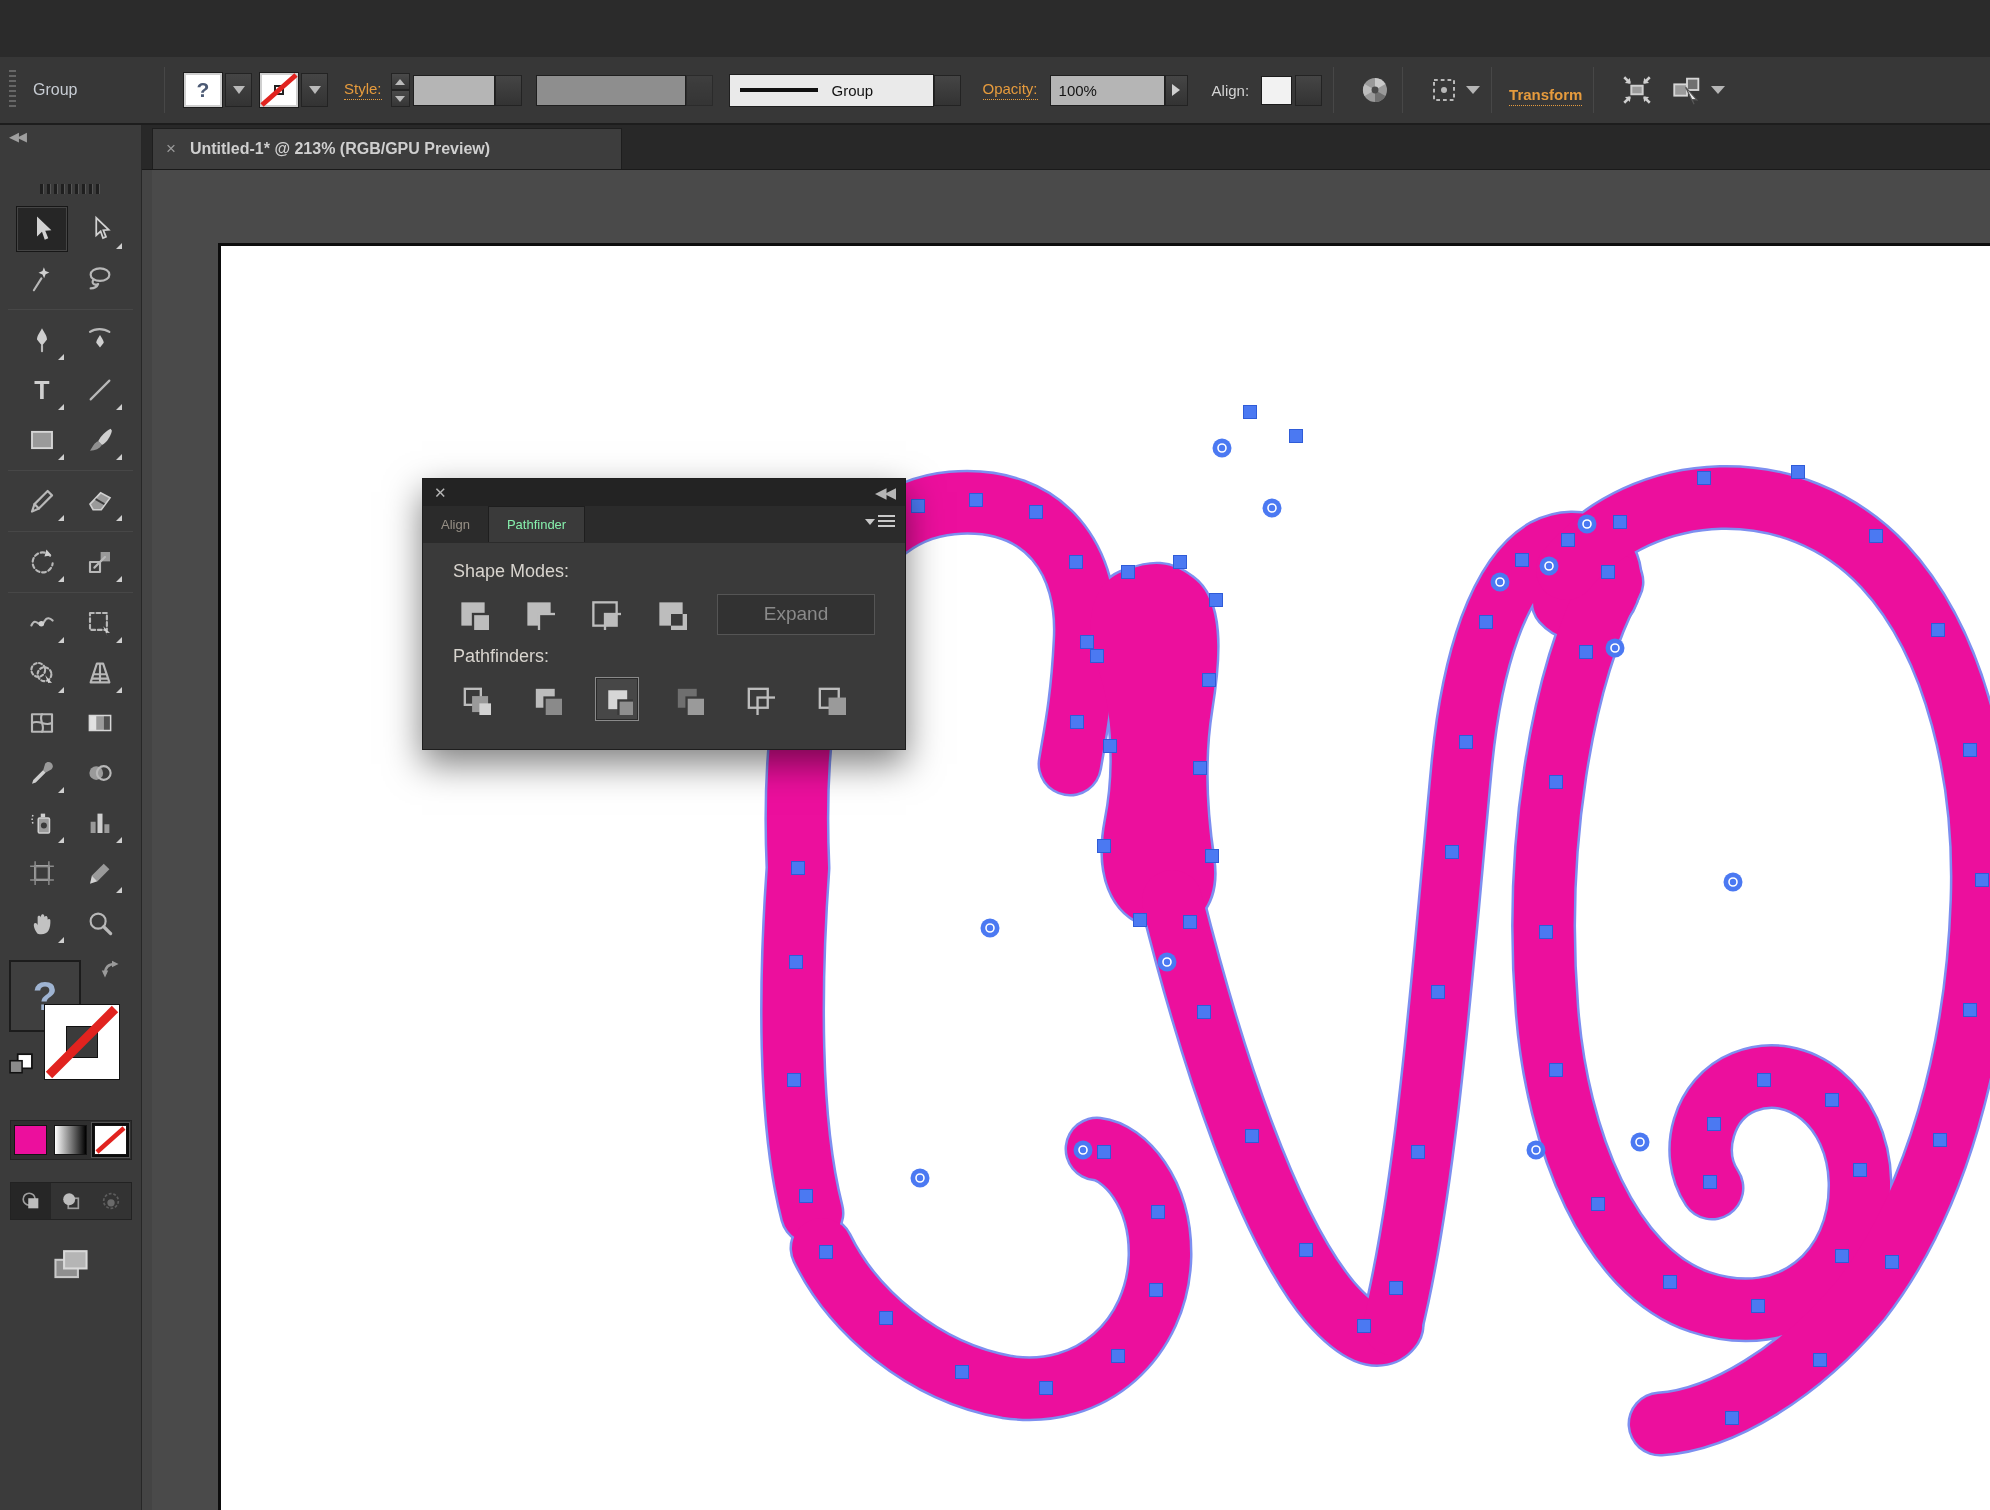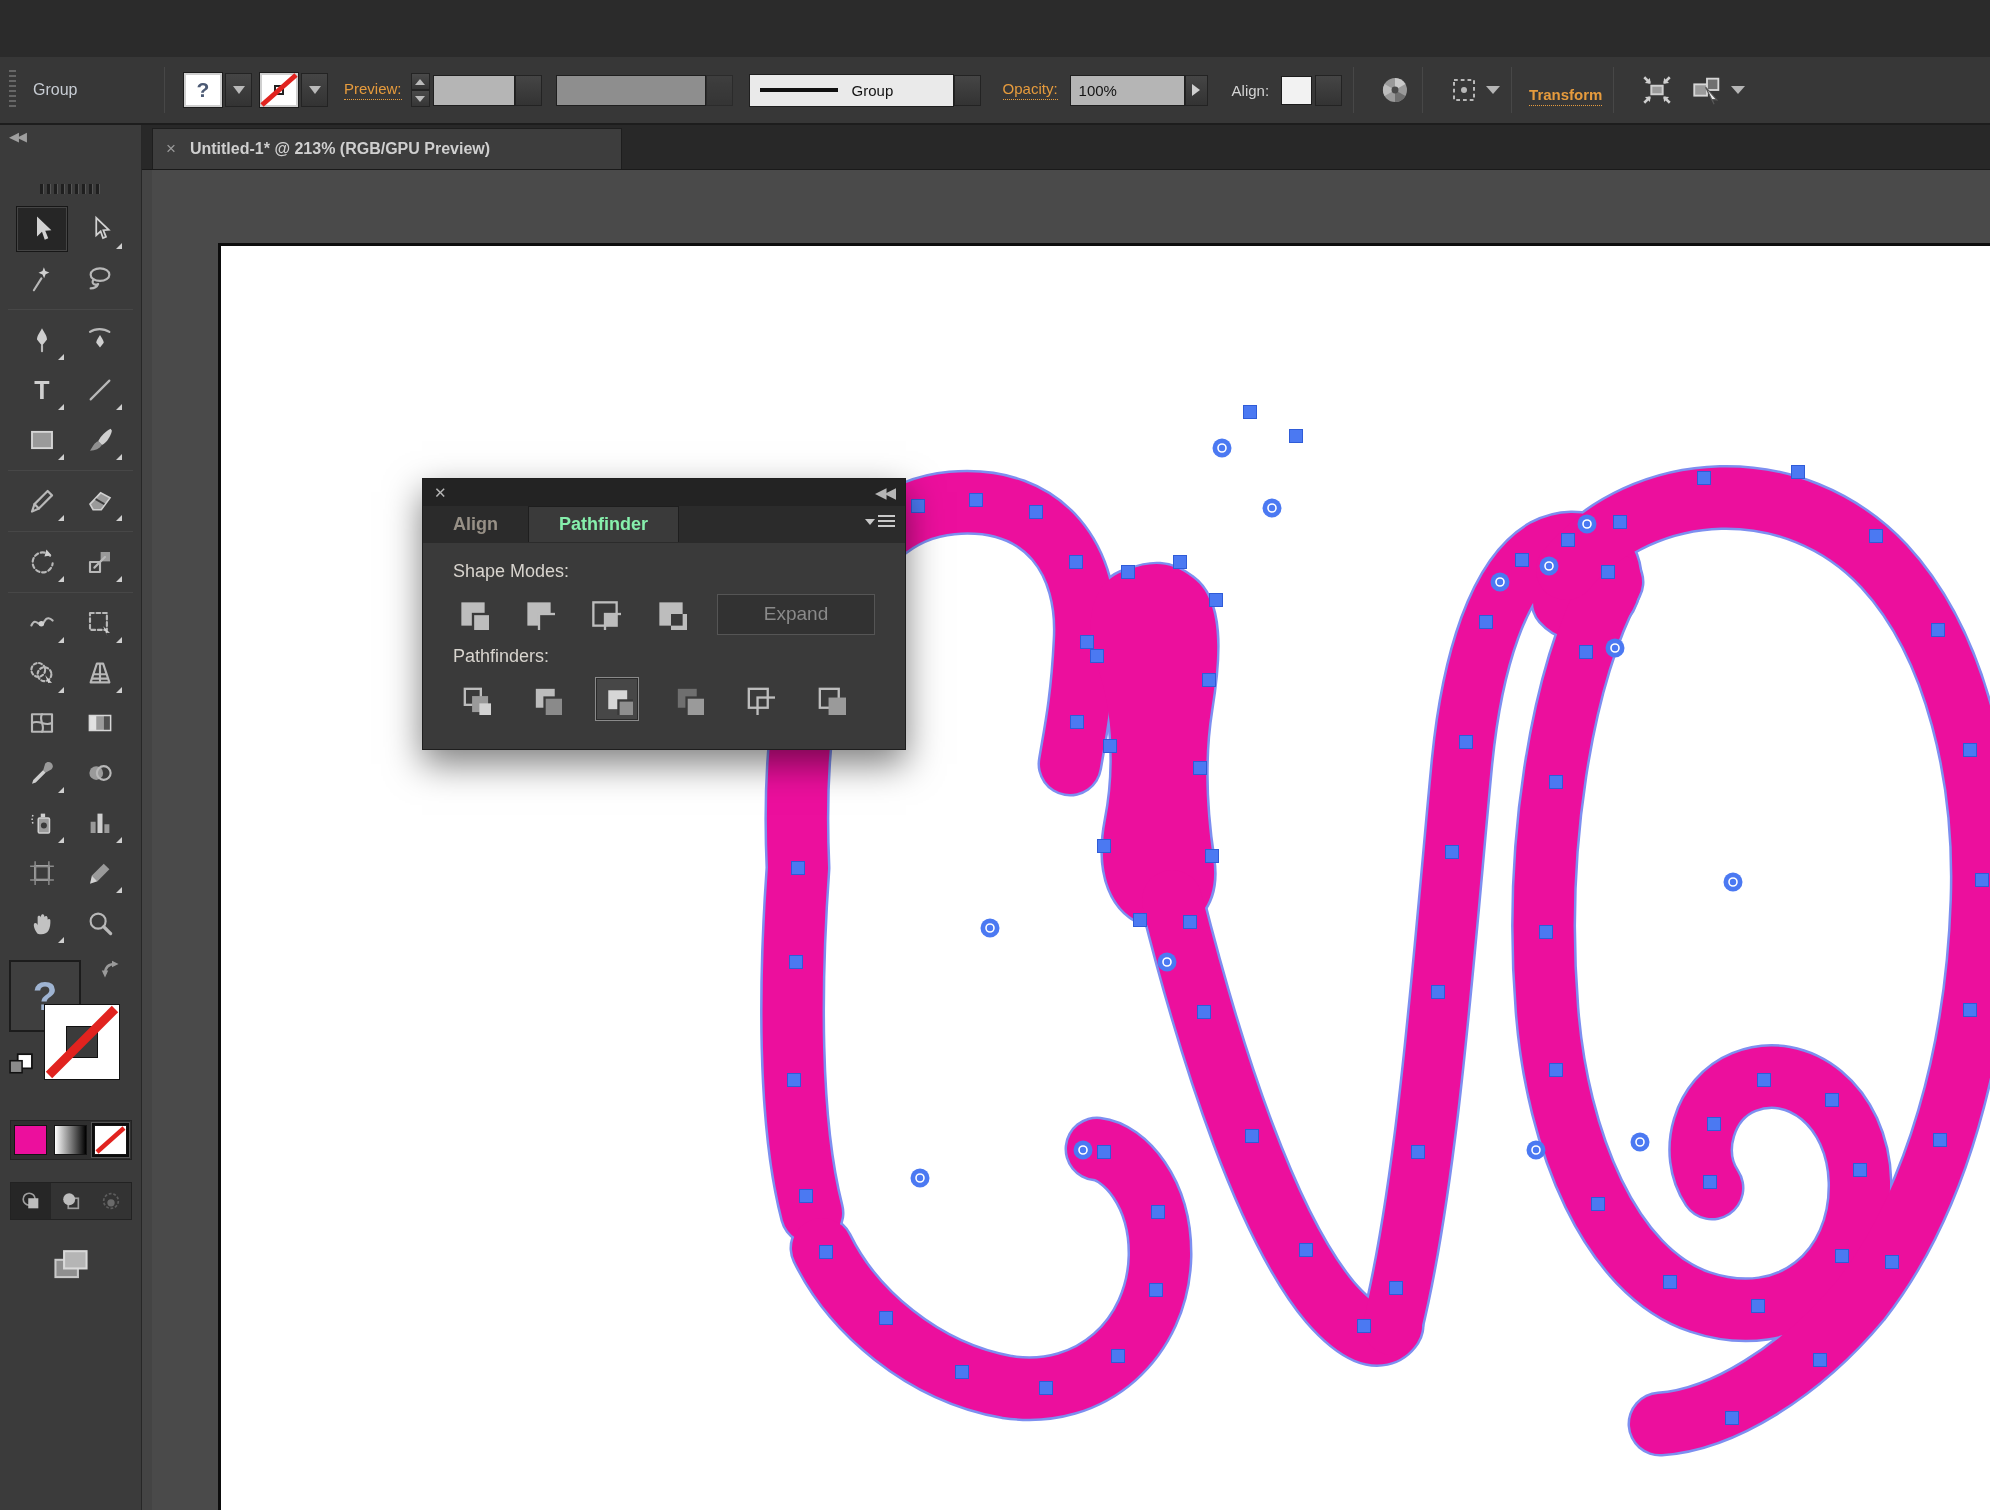--- a/index.html
+++ b/index.html
@@ -122,21 +122,21 @@
   .artlayer { position:absolute; left:0; top:0; width:1990px; height:1510px; pointer-events:none; z-index:3; }
 
   
   .panel { position:absolute; left:422px; top:478px; width:484px; height:272px; z-index:6;
     background:#3a3a3a; border:1px solid #1e1e1e; box-shadow:0 14px 34px rgba(0,0,0,.5);
     color:#d8d4ce; font-size:17px; }
   .phead { height:27px; background:#232323; display:flex; align-items:center; justify-content:space-between;
     padding:0 11px; color:#b5b5b5; font-size:15px; }
   .ptabs { height:37px; background:#2b2b2b; display:flex; align-items:stretch; position:relative;
     border-bottom:1px solid #2b2b2b; }
-  .ptab { padding:0 30px; display:flex; align-items:center; font-weight:bold; font-size:18px; color:#979086; }
+  .ptab { padding:0 18px; display:flex; align-items:center; font-weight:normal; font-size:13px; color:#979086; }
   .ptab.active { background:#3a3a3a; color:#86efac; border:1px solid #1e1e1e; border-bottom:none; }
   .pmenu { position:absolute; right:10px; top:9px; display:flex; align-items:center; color:#c9c9c9; }
   .pmenu .tri { width:0;height:0;border-left:5px solid transparent;border-right:5px solid transparent;
     border-top:6px solid #c9c9c9; margin-right:3px; }
   .pmenu .bars { width:17px; height:13px;
     background:repeating-linear-gradient(#c9c9c9 0 2px, transparent 2px 5px); }
   .pbody { padding:12px 12px 0 28px; }
   .plabel { font-size:18px; color:#d8d4ce; margin:6px 0 10px 2px; }
   .prow { display:flex; align-items:center; margin:2px 0 10px 2px; }
   .pbtn { width:44px; height:44px; display:flex; align-items:center; justify-content:center; margin-right:27px; }
@@ -171,21 +171,21 @@
         <span class="minisq"></span>
         <svg class="slash" viewBox="0 0 40 36">
           <line x1="3" y1="33" x2="37" y2="3" stroke="#e1231f" stroke-width="5"></line>
         </svg>
       </div>
       <div class="dd">
           <span class="tri"></span>
         </div>
     </div>
 
-    <div class="olabel">Preview:</div>
+    <div class="olabel">Style:</div>
     <div class="stepper">
       <span>
           <i class="tri-u"></i>
         </span>
       <span>
           <i class="tri-d"></i>
         </span>
     </div>
     <div class="field" style="width:82px; margin-left:3px;"></div>
     <div class="ddbtn">

